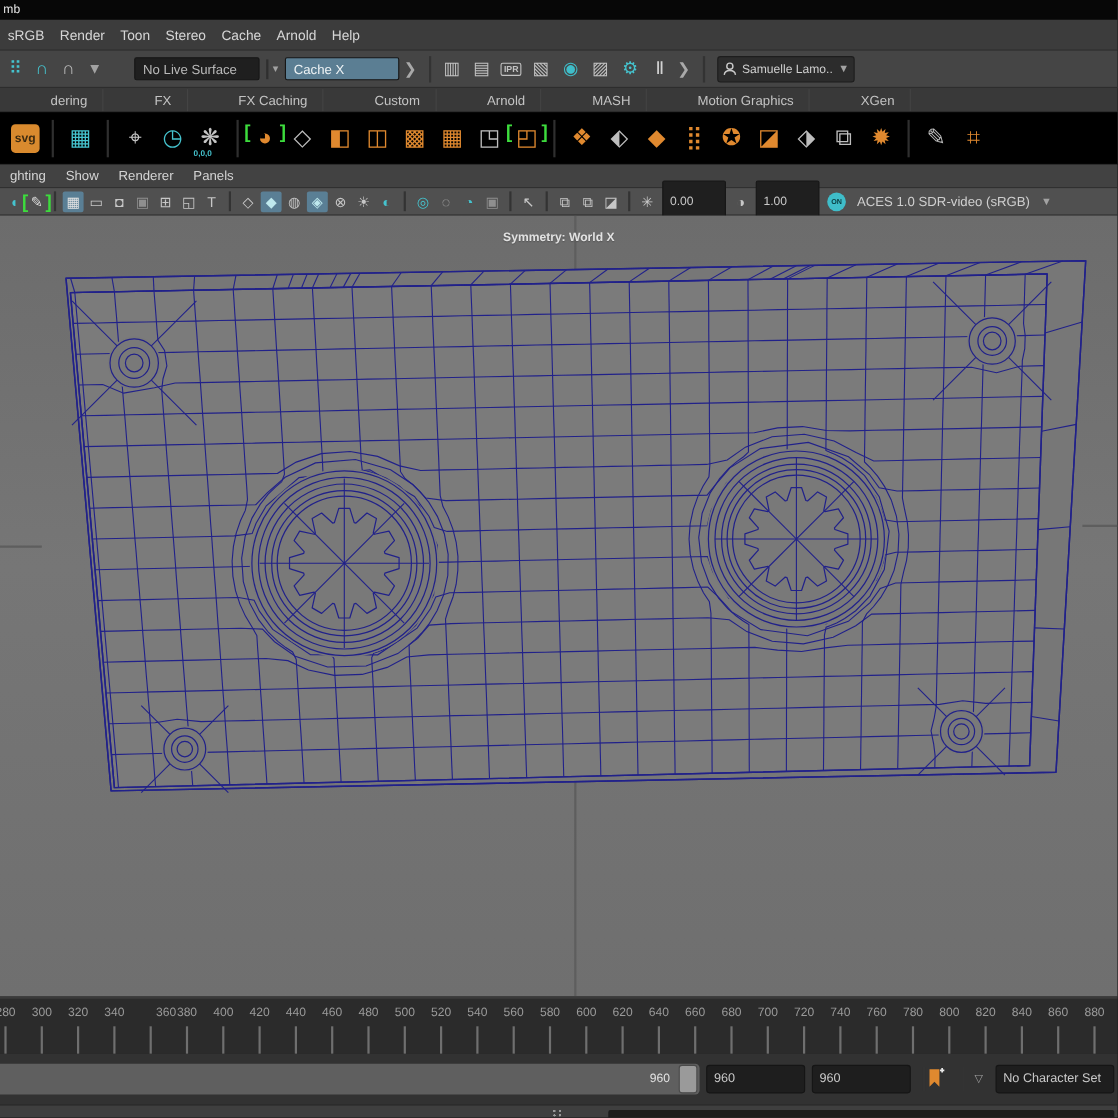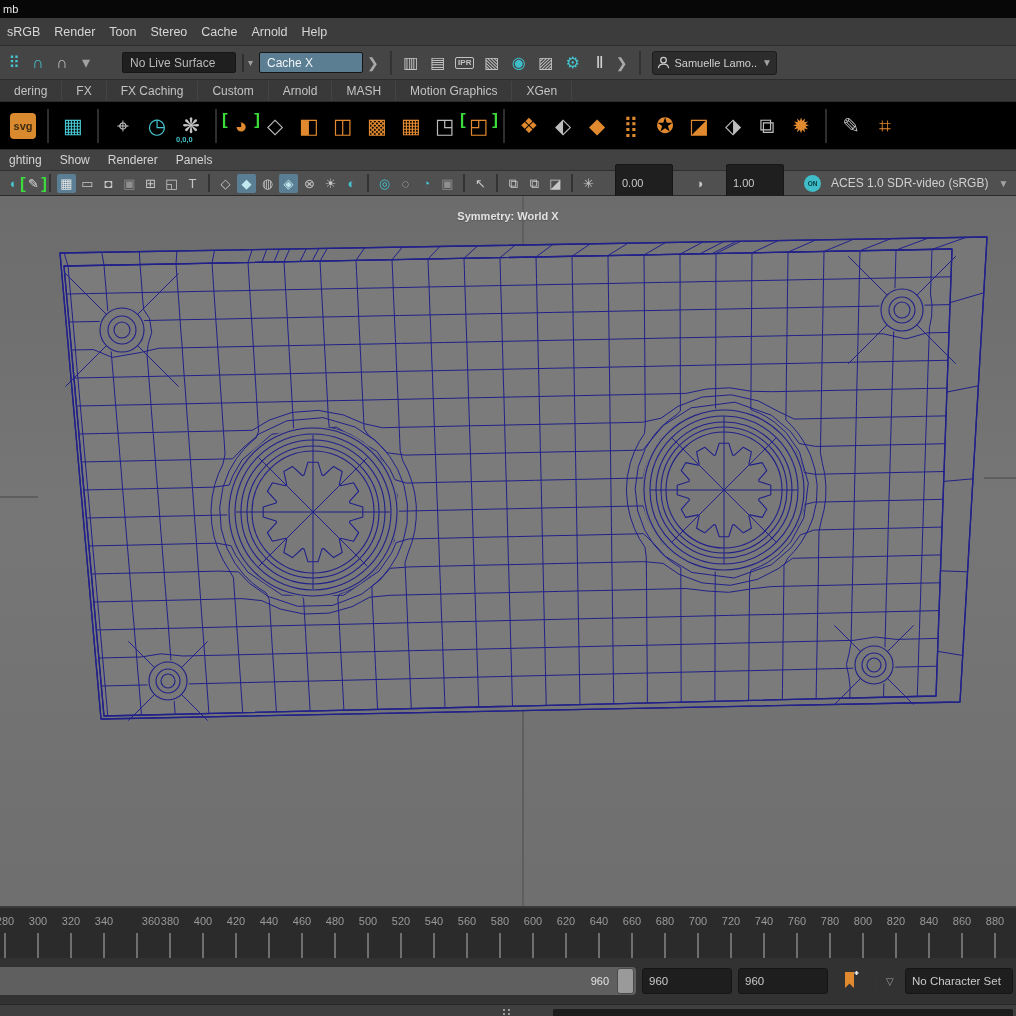--- a/index.html
+++ b/index.html
@@ -31,40 +31,40 @@
   .grip{display:flex;align-items:center;gap:4px;margin:0 6px;flex:none;}
   .grip .gline{width:2px;height:18px;background:#2f2f2f;}
   .txticon{font-size:8px;font-weight:bold;border:1px solid #c2c2c2;border-radius:2px;
            padding:1px 2px;color:#c2c2c2;}
   #userbtn{display:flex;align-items:center;background:#2c2c2c;border:1px solid #1d1d1d;
            border-radius:3px;height:22px;padding:0 4px;margin-left:4px;}
   #userbtn .lbl{font-size:11px;color:#cfcfcf;margin:0 5px;}
   
   #shelftabs{top:80px;height:22px;background:#393939;display:flex;align-items:flex-end;
              font-size:12px;color:#c3c3c3;border-bottom:1px solid #2c2c2c;}
-  #shelftabs .tab{padding:3px 14px;border-right:1px solid #444;cursor:default;}
+  #shelftabs .tab{padding:3px 14px;border-right:1px solid #444;cursor:default;margin-left:32px;}
   #shelficons{top:102px;height:48px;background:#000000;display:flex;align-items:center;
               padding-left:6px;border-bottom:1px solid #2c2c2c;}
   #shelficons .icon{width:30px;height:32px;font-size:21px;margin:0 2px;}
   .svgbox{width:26px;height:26px;background:#d98a2e;border-radius:4px;display:flex;
           align-items:center;justify-content:center;font-size:11px;font-weight:bold;color:#3c2a10;flex:none;margin:0 4px;}
   .sub{position:absolute;bottom:-2px;left:0;right:0;font-size:7.5px;
        color:#45c3ce;font-weight:bold;}
   
   #panelmenu{top:150px;height:21px;background:#424242;display:flex;align-items:center;
              font-size:12px;color:#d4d4d4;border-bottom:1px solid #303030;}
   #panelmenu .mi{padding:0 9px;text-align:right;}
   #vptoolbar{top:171px;height:25px;background:#505050;display:flex;align-items:center;
              border-bottom:1px solid #2a2a2a;padding-left:2px;}
   #vptoolbar .icon{width:19px;height:19px;font-size:13px;margin:0 1px;}
   #vptoolbar .icon.on{background:#5a7f95;border-radius:2px;}
   #vptoolbar .vsep{height:18px;margin:0 5px;}
   .numfield{background:#1f1f1f;border:1px solid #171717;height:16px;width:44px;
             font-size:11px;color:#c9c9c9;display:flex;align-items:center;justify-content:flex-start;
-            padding:10px 6px;border-radius:2px;margin:0 16px;flex:none;}
+            padding:10px 6px;border-radius:2px;margin:0 3px;flex:none;}
   #onbadge{width:17px;height:17px;border-radius:50%;background:#3fbdc9;color:#083a3e;
            font-size:6.5px;font-weight:bold;display:flex;align-items:center;justify-content:center;flex:none;margin:0 4px;}
   #aceslabel{font-size:12px;color:#cfcfcf;margin-left:6px;}
   
   #viewport{top:196px;height:710px;background:linear-gradient(180deg,#6c6c6c 0%,#767676 45%,#6f6f6f 100%);
             overflow:hidden;}
   #vpsvg{position:absolute;left:0;top:0;}
   #symlabel{position:absolute;top:14px;left:0;width:1016px;text-align:center;
             font-size:11px;font-weight:bold;color:#e2e2e2;text-shadow:0 1px 1px #555;}
   #persplabel{position:absolute;top:712px;left:452px;width:110px;text-align:center;

